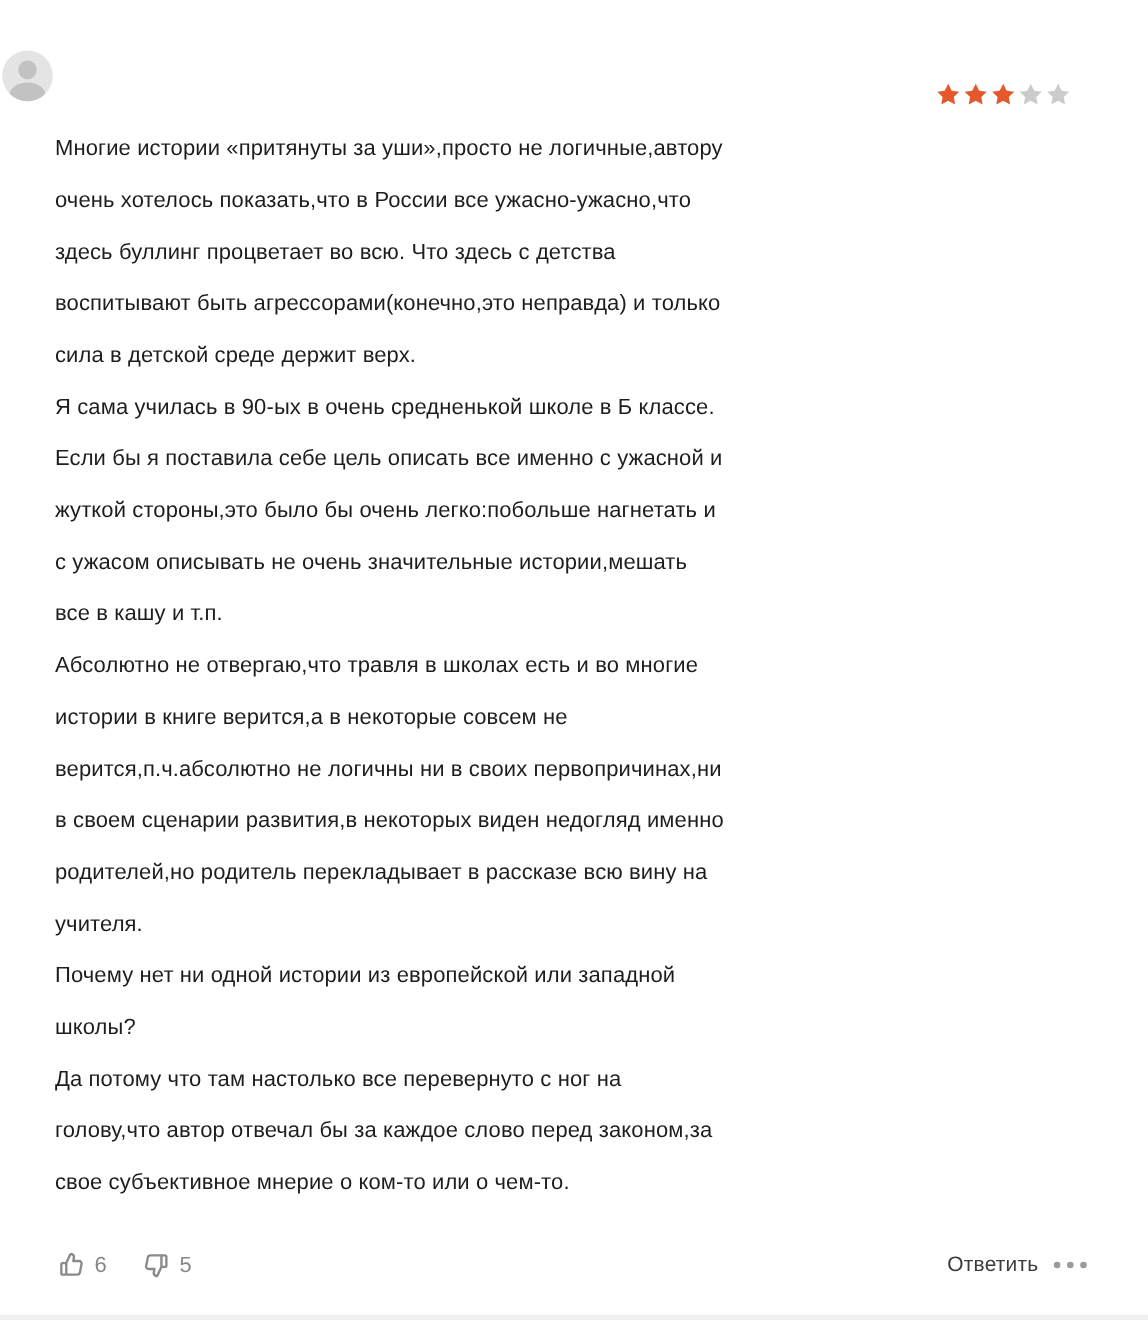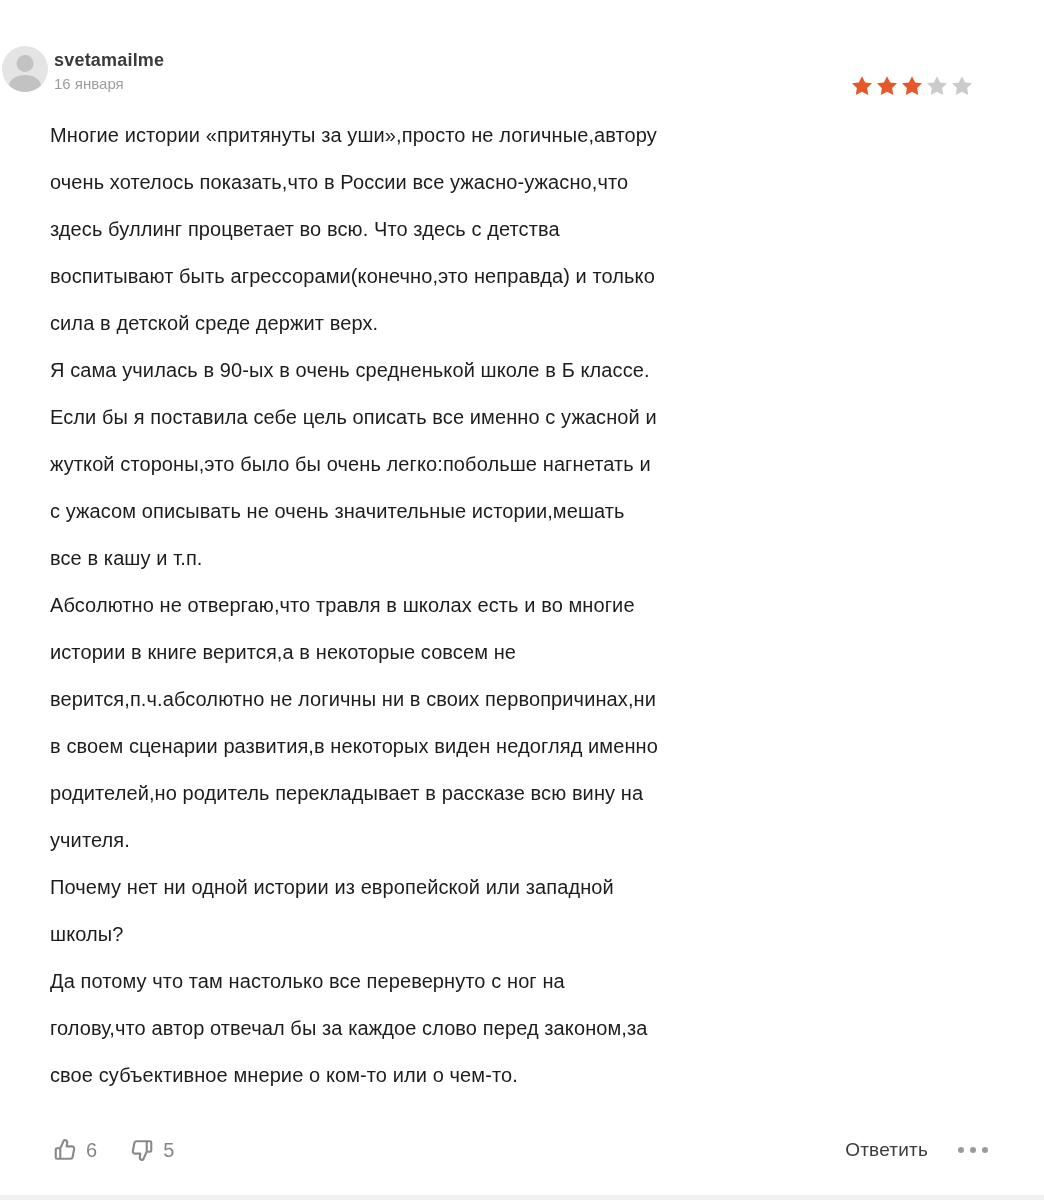--- a/index.html
+++ b/index.html
@@ -62,45 +62,41 @@
     height: 44px;
     display: flex; align-items: center; justify-content: space-between;
   }
   .vote-group { display: flex; align-items: center; gap: 30px; }
   .vote {
     display: flex; align-items: center; gap: 6px;
     cursor: pointer; color: #868686;
   }
   .vote svg { display: block; }
   .vote-count { font-size: 20px; color: #868686; }
-  .actions { display: flex; align-items: center; gap: 30px; }
+  .actions { display: flex; align-items: center; gap: 14px; }
   .reply-link {
     font-size: 19px; color: #3c3c3c; cursor: pointer; letter-spacing: 0.2px;
   }
   .more-dots { display: flex; gap: 6px; align-items: center; cursor: pointer; padding: 6px 0; }
   .more-dots i {
     width: 6px; height: 6px; border-radius: 50%; background: #9b9b9b; display: block;
   }
 
   .bottom-divider {
     position: absolute; left: 0; bottom: 0; width: 100%; height: 5px;
     background: #f1f1f2;
   }
 </style>
 </head>
 <body>
 
 <div class="comment-header">
   <div class="avatar">
     <span class="head"></span>
     <span class="shoulders"></span>
-  </div>
-  <div class="header-meta">
-    <div class="username">svetamailme</div>
-    <div class="comment-date">16 января</div>
   </div>
 </div>
 
 <div class="stars">
     <svg width="24" height="24" viewBox="0 0 24 24">
       <polygon fill="#e4582b" points="12,2.2 15.2,8.4 22,9.35 17.1,14.1 18.3,20.9 12,17.7 5.7,20.9 6.9,14.1 2,9.35 8.8,8.4"></polygon>
     </svg>
     <svg width="24" height="24" viewBox="0 0 24 24">
       <polygon fill="#e4582b" points="12,2.2 15.2,8.4 22,9.35 17.1,14.1 18.3,20.9 12,17.7 5.7,20.9 6.9,14.1 2,9.35 8.8,8.4"></polygon>
     </svg>

